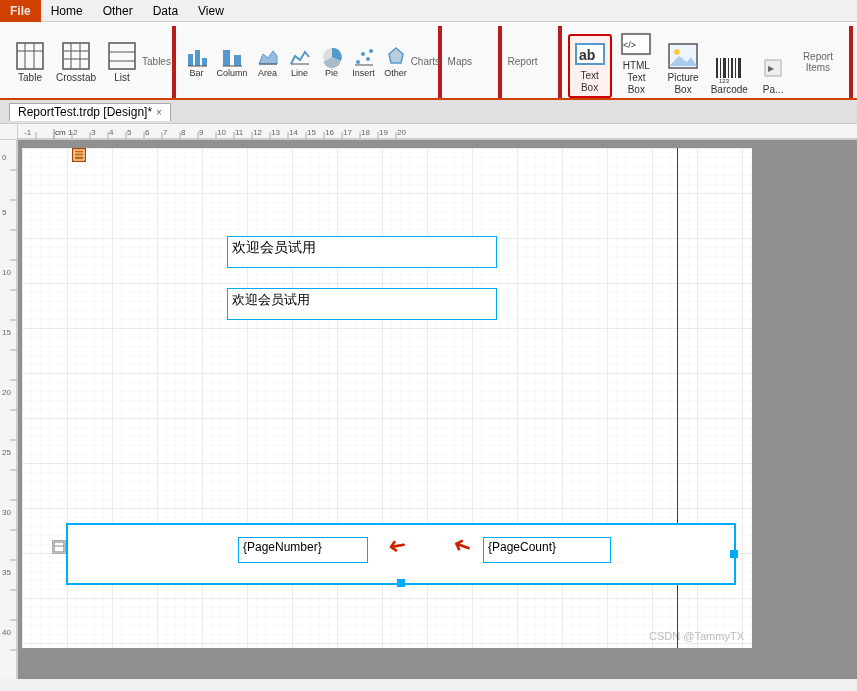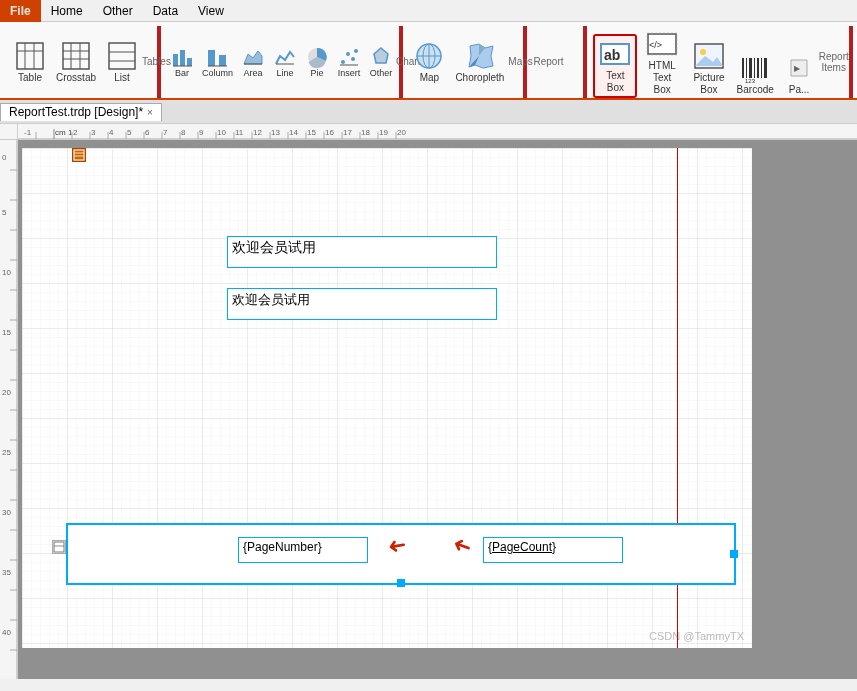--- a/index.html
+++ b/index.html
@@ -132,20 +132,21 @@
       display: flex;
       align-items: center;
       background: #ffffff;
       border: 1px solid #aaa;
       border-bottom: none;
       padding: 2px 8px;
       height: 18px;
       font-size: 12px;
       cursor: pointer;
       gap: 4px;
+      margin-left: 9px;
     }
     .tab-close {
       font-size: 10px;
       color: #666;
       cursor: pointer;
     }
 
     
     .ruler-h {
       height: 16px;
@@ -319,43 +320,20 @@
               <polygon points="11,2 18,8 16,17 6,17 4,8" fill="#bbccdd" stroke="#5599cc" stroke-width="1.5"></polygon>
             </svg>
           </div>
           <div class="btn-label">Other</div>
         </div>
       </div>
       <div class="ribbon-group-label">Charts</div>
     </div>
 
     <div class="ribbon-group">
-      <div class="ribbon-group-items">
-        <div class="ribbon-btn">
-          <div class="btn-icon">
-            <svg width="30" height="30" viewBox="0 0 30 30">
-              <ellipse cx="15" cy="15" rx="12" ry="12" fill="#cce0f0" stroke="#5599cc" stroke-width="1.5"></ellipse>
-              <ellipse cx="15" cy="15" rx="6" ry="12" fill="none" stroke="#5599cc" stroke-width="1"></ellipse>
-              <line x1="3" y1="15" x2="27" y2="15" stroke="#5599cc" stroke-width="1"></line>
-              <line x1="15" y1="3" x2="15" y2="27" stroke="#5599cc" stroke-width="1"></line>
-            </svg>
-          </div>
-          <div class="btn-label">Map</div>
-        </div>
-        <div class="ribbon-btn">
-          <div class="btn-icon">
-            <svg width="30" height="30" viewBox="0 0 30 30">
-              <path d="M5,5 L14,3 L20,7 L28,5 L26,15 L28,25 L18,27 L10,24 L4,26 L6,15 Z" fill="#aaccee" stroke="#5599cc" stroke-width="1"></path>
-              <path d="M14,3 L14,15 L20,7 Z" fill="#88aacc"></path>
-              <path d="M10,24 L14,15 L4,26 Z" fill="#5588bb"></path>
-            </svg>
-          </div>
-          <div class="btn-label">Choropleth</div>
-        </div>
-      </div>
       <div class="ribbon-group-label">Maps</div>
     </div>
 
     <div class="ribbon-group">
       <div class="ribbon-group-label">Report</div>
     </div>
 
     <div class="ribbon-group" style="min-width:220px;">
       <div class="ribbon-group-items">
 
@@ -572,21 +550,21 @@
           </div>
 
           <div style="position:absolute; left:170px; top:12px; width:130px; height:26px; border:1px solid #00aaff; background:white; font-size:12px; padding:2px 4px; cursor:move;">
             <span>{PageNumber}</span>
           </div>
 
           <div style="position:absolute; left:320px; top:8px; color:#cc2200; font-size:22px; transform:rotate(170deg);">➜</div>
 
           <div style="position:absolute; left:385px; top:8px; color:#cc2200; font-size:22px; transform:rotate(200deg);">➜</div>
 
-          <div style="position:absolute; left:415px; top:12px; width:140px; height:26px; border:1px solid #00aaff; background:white; font-size:12px; padding:2px 4px; cursor:move;text-decoration:underline;">
+          <div style="position:absolute; left:415px; top:12px; width:128px; height:26px; border:1px solid #00aaff; background:white; font-size:12px; padding:2px 4px; cursor:move;">
             <span>{PageCount}</span>
           </div>
 
           <div style="position:absolute; bottom:-4px; left:50%; transform:translateX(-50%); width:8px; height:8px; background:#00aaff; cursor:s-resize;"></div>
 
           <div style="position:absolute; right:-4px; top:50%; transform:translateY(-50%); width:8px; height:8px; background:#00aaff; cursor:e-resize;"></div>
         </div>
 
         <div style="position:absolute; bottom:6px; right:8px; font-size:11px; color:#bbb;">
           <span>CSDN @TammyTX</span>

